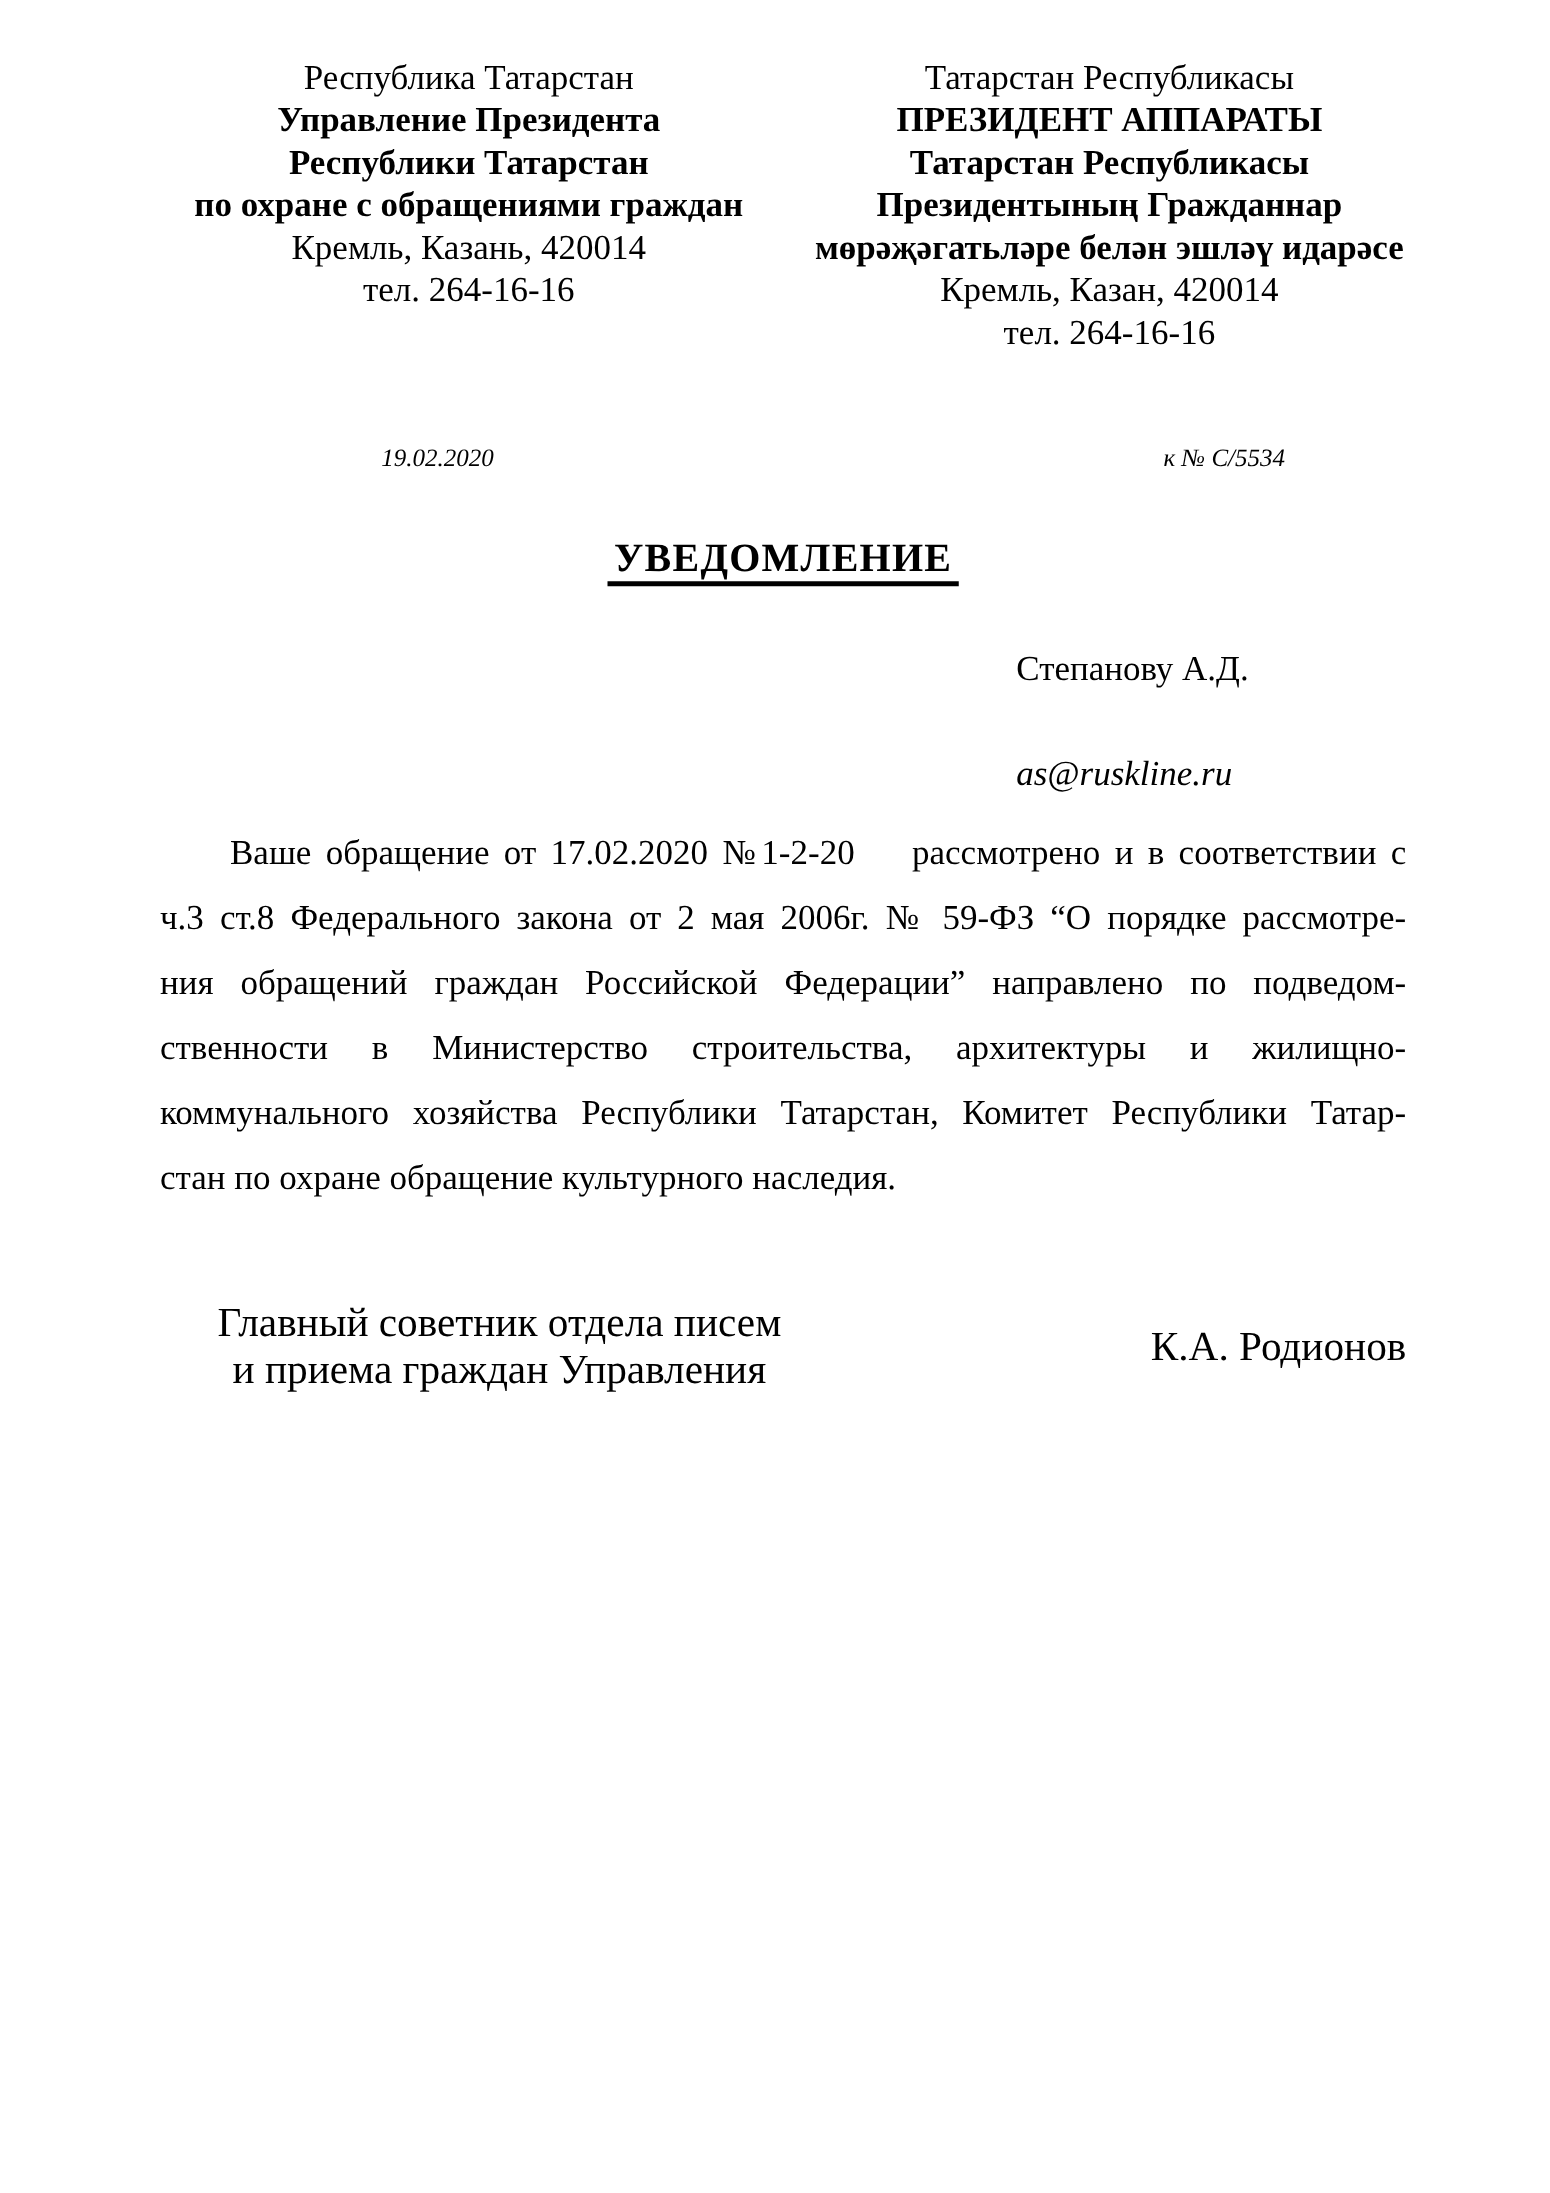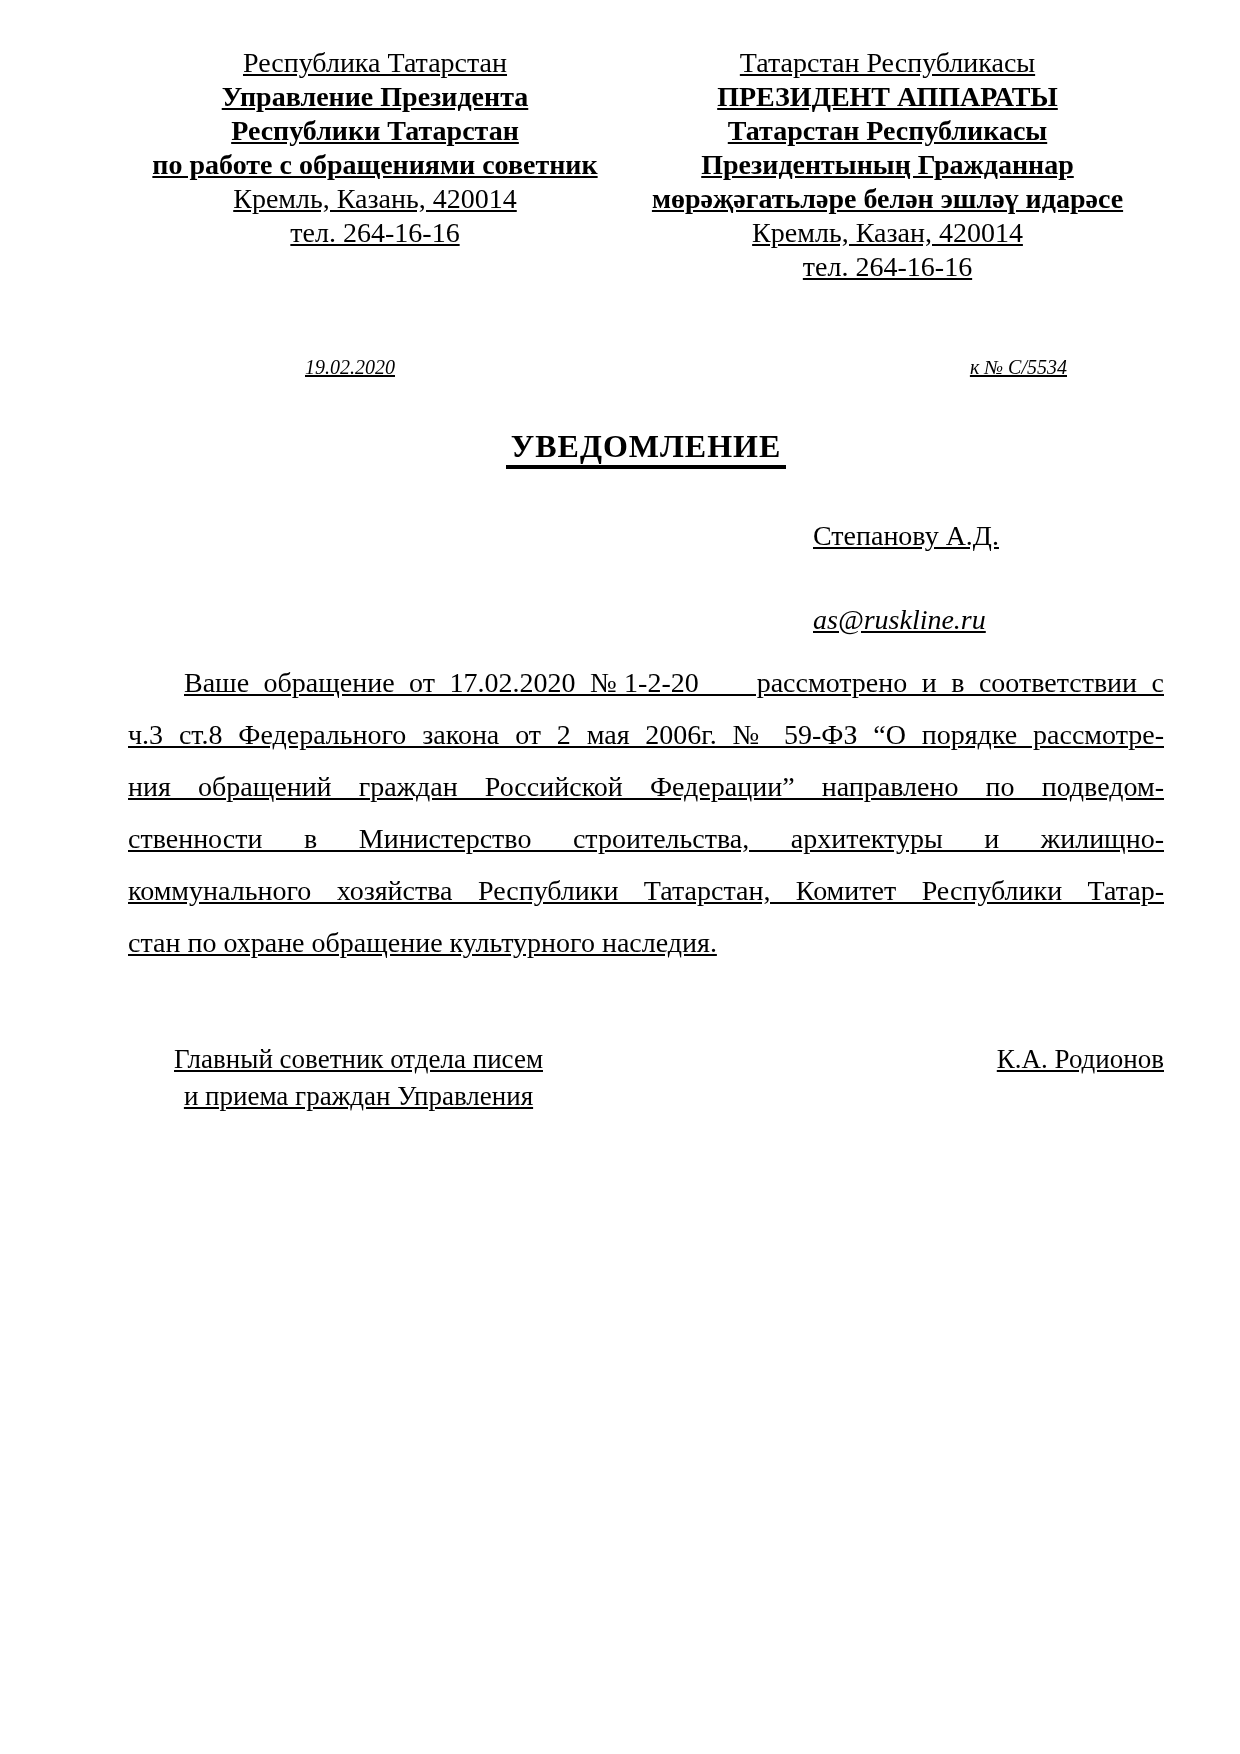--- a/index.html
+++ b/index.html
@@ -4,23 +4,22 @@
 <style>
   html, body { margin: 0; padding: 0; background: #ffffff; }
   .page {
     position: relative;
     width: 1240px;
     height: 1754px;
     background: #ffffff;
     color: #000000;
     font-family: "Liberation Serif", "DejaVu Serif", serif;
     box-sizing: border-box;
-    padding: 46px 76px 0 128px;
+    padding: 46px 115px 0 128px;
     overflow: hidden;
-    text-decoration: underline;
   }
   
   .header { display: flex; }
   .hcol { line-height: 34px; font-size: 28px; text-align: center; white-space: nowrap; }
   .hcol.left  { width: 494px; }
   .hcol.right { width: 503px; transform: translateX(14px); }
   .hcol .b { font-weight: bold; }
   
   .refline { margin-top: 66px; display: flex; font-style: italic; font-size: 20px; line-height: 34px; text-align: right; }
   .ref-date   { margin-left: 177px; }
@@ -39,35 +38,35 @@
   
   .addressee { margin-top: 50px; padding-left: 685px; font-size: 28px; }
   .addr-name  { line-height: 34px; }
   .addr-email { margin-top: 50px; line-height: 34px; font-style: italic; }
   
   .bodytext { margin-top: 20px; font-size: 28px; }
   .body-line { line-height: 52px; text-align: justify; text-align-last: justify; }
   .body-line.first { text-indent: 56px; }
   .body-line.last  { text-align-last: left; }
   
-  .signature { margin-top: 72px; display: flex; align-items: flex-start; font-size: 27px; }
+  .signature { margin-top: 72px; display: flex; align-items: center; font-size: 33px; }
   .sig-pos  { margin-left: 46px; text-align: center; line-height: 37px; }
   .sig-name { margin-left: auto; line-height: 37px; }
 </style>
 </head>
 <body>
 
 <div class="page">
 
   <div class="header">
     <div class="hcol left">
       <div>Республика Татарстан</div>
       <div class="b">Управление Президента</div>
       <div class="b">Республики Татарстан</div>
-      <div class="b">по работе с обращениями советник</div>
+      <div class="b">по охране с обращениями граждан</div>
       <div>Кремль, Казань, 420014</div>
       <div>тел. 264-16-16</div>
     </div>
     <div class="hcol right">
       <div>Татарстан Республикасы</div>
       <div class="b">ПРЕЗИДЕНТ АППАРАТЫ</div>
       <div class="b">Татарстан Республикасы</div>
       <div class="b">Президентының Гражданнар</div>
       <div class="b">мөрәҗәгатьләре белән эшләү идарәсе</div>
       <div>Кремль, Казан, 420014</div>

